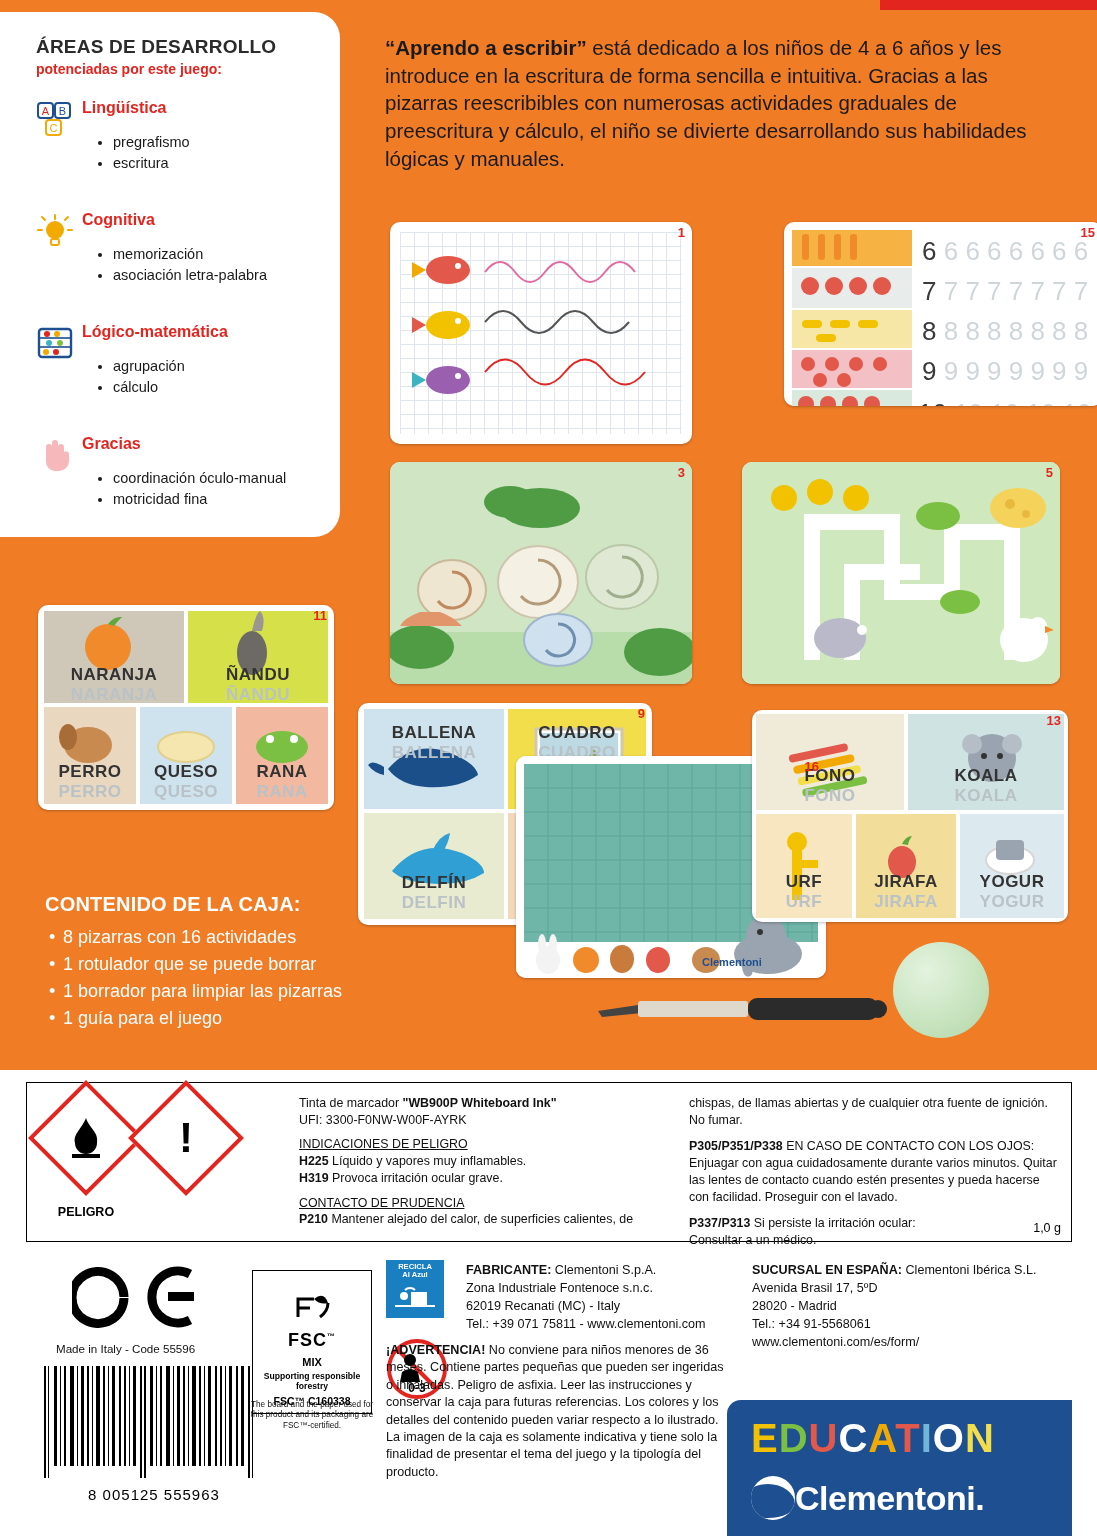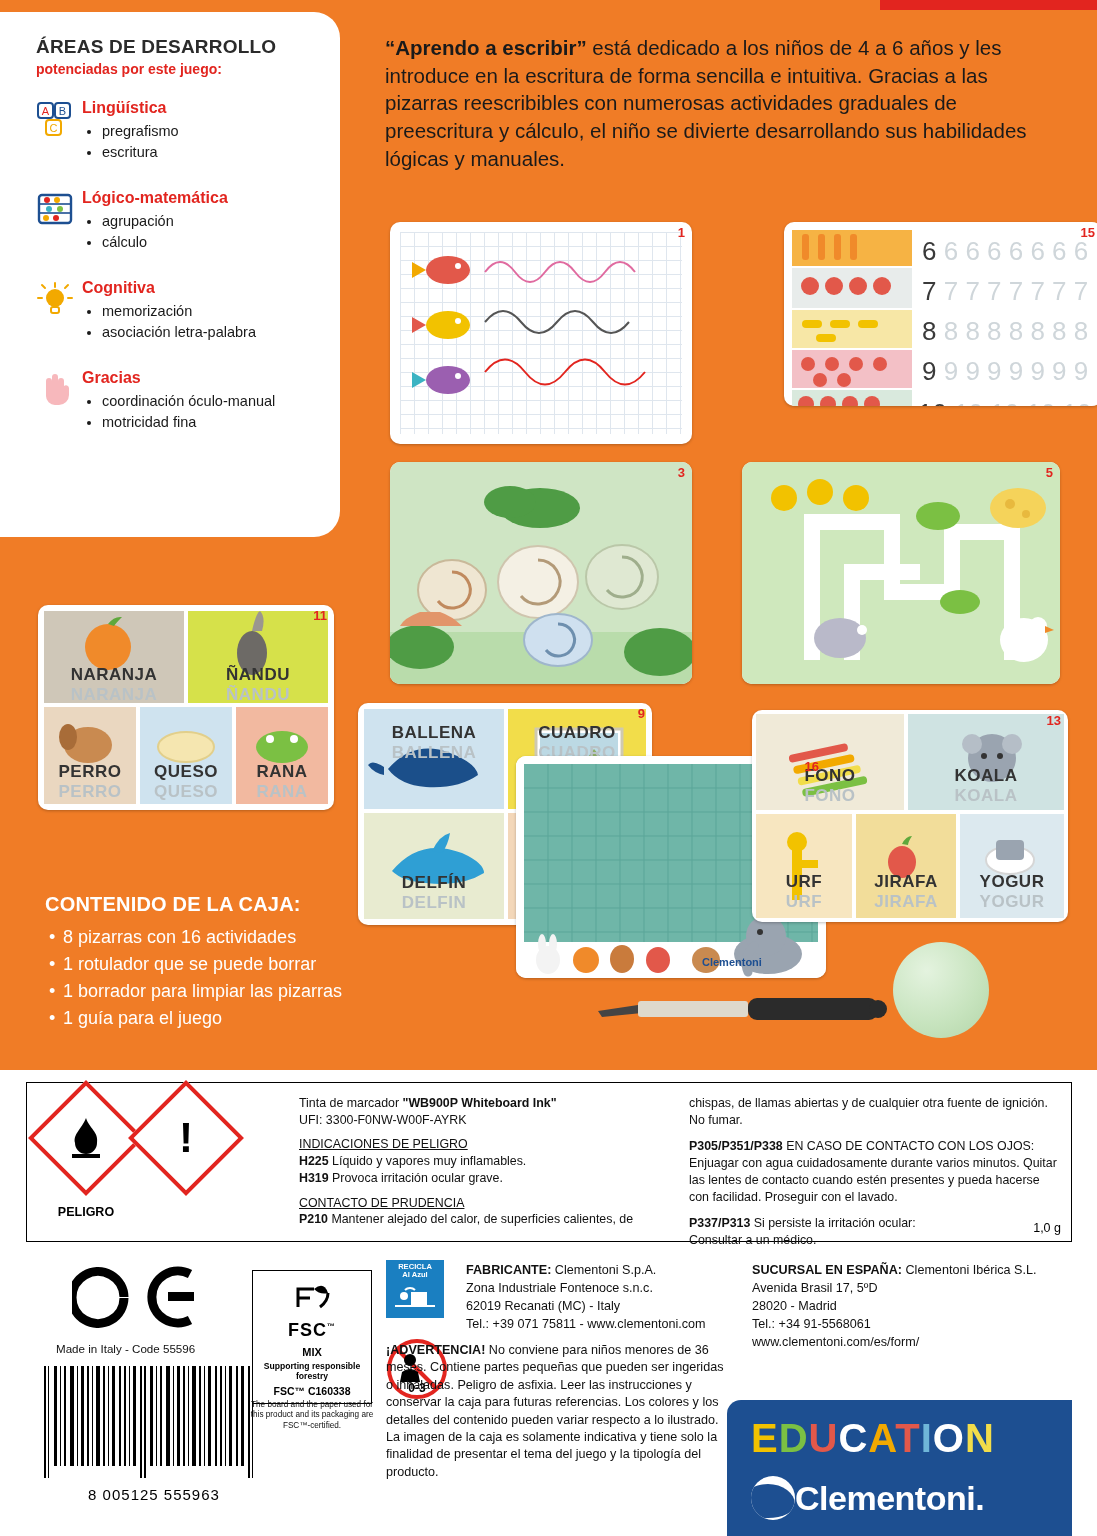--- a/index.html
+++ b/index.html
@@ -20,21 +20,21 @@
     position:absolute; left:0; top:12px; width:340px; height:525px;
     background:#ffffff; border-radius:0 26px 26px 0;
     padding:24px 18px 10px 36px;
   }
   .dev-title { font-size:19px; font-weight:bold; color:#2b2b2b; letter-spacing:.2px; }
   .dev-sub { font-size:14px; font-weight:bold; color:#e2251f; margin-top:3px; }
   .dev-item { display:flex; margin-top:22px; }
   .dev-ico { width:46px; flex:0 0 46px; padding-top:2px; }
   .dev-body { flex:1; }
   .dev-name { font-size:16px; font-weight:bold; color:#e2251f; margin-bottom:2px; }
-  .dev-list { margin:4px; padding-left:16px; font-size:14.5px; color:#1a1a1a; line-height:1.45; }
+  .dev-list { margin:15px; padding-left:16px; font-size:14.5px; color:#1a1a1a; line-height:1.45; }
   .dev-list li { list-style:disc; }
 
   
   .intro {
     position:absolute; left:385px; top:34px; width:680px;
     font-size:20.5px; line-height:1.35; color:#1a1a1a;
   }
   .intro b { font-weight:bold; }
 
   
@@ -86,21 +86,21 @@
   .chem-col { font-size:12.4px; line-height:1.35; color:#111; }
   .chem-col b { font-weight:bold; }
   .chem-col u { text-decoration:underline; }
 
   .ce { position:absolute; left:72px; top:196px; font-size:0; }
   .made { position:absolute; left:56px; top:272px; font-size:11.6px; color:#111; }
   .barcode { position:absolute; left:34px; top:296px; width:235px; height:120px; }
   .bc-num { position:absolute; left:34px; top:416px; width:240px; text-align:center; font-size:15px; letter-spacing:1px; font-family:"Liberation Sans", sans-serif;}
 
   .fsc { position:absolute; left:252px; top:200px; width:120px; text-align:center; font-size:10px; line-height:1.25; }
-  .fsc .fbox { border:1.6px solid #000; padding:6px 4px 5px; }
+  .fsc .fbox { border:1.6px solid #000; padding:16px 4px 5px; }
   .fsc .fsc-mix { font-weight:bold; font-size:11px; margin-top:4px;}
   .fsc .fsc-sup { font-size:8.6px; font-weight:bold; line-height:1.15; margin-top:3px;}
   .fsc .fsc-code { font-size:10.5px; font-weight:bold; margin-top:3px;}
   .fsc-note { position:absolute; left:248px; top:330px; width:128px; font-size:8.2px; line-height:1.25; text-align:center; color:#111;}
 
   .recycla { position:absolute; left:386px; top:190px; width:58px; text-align:center; }
   .recycla .rbox { background:#1a7fc1; color:#fff; font-size:7.6px; font-weight:bold; padding:3px 2px 2px; line-height:1.1;}
   .recycla .ricon { background:#1a7fc1; color:#fff; font-size:22px; line-height:26px; }
 
   .nosign { position:absolute; left:386px; top:268px; width:62px; height:62px; }
@@ -142,20 +142,43 @@
           <text x="26.5" y="14" font-size="11" text-anchor="middle" fill="#1d4f91" font-family="Liberation Sans">B</text>
           <rect x="10" y="19" width="15" height="15" rx="3" fill="#fff" stroke="#f2a900" stroke-width="2"></rect>
           <text x="17.5" y="31" font-size="11" text-anchor="middle" fill="#f2a900" font-family="Liberation Sans">C</text>
         </svg>
       </div>
       <div class="dev-body">
         <div class="dev-name">Lingüística</div>
         <ul class="dev-list">
           <li>pregrafismo</li>
           <li>escritura</li>
+        </ul>
+      </div>
+    </div>
+
+    <div class="dev-item">
+      <div class="dev-ico">
+        <svg width="44" height="40" viewBox="0 0 44 40">
+          <circle cx="19" cy="17" r="9" fill="#f2a900"></circle>
+          <rect x="15" y="26" width="8" height="6" rx="2" fill="#fff" stroke="#f2a900" stroke-width="2"></rect>
+          <g stroke="#f2a900" stroke-width="2" stroke-linecap="round">
+            <line x1="19" y1="2" x2="19" y2="6"></line>
+              <line x1="6" y1="17" x2="2" y2="17"></line>
+            <line x1="36" y1="17" x2="32" y2="17"></line>
+              <line x1="9" y1="7" x2="6" y2="4"></line>
+            <line x1="29" y1="7" x2="32" y2="4"></line>
+          </g>
+        </svg>
+      </div>
+      <div class="dev-body">
+        <div class="dev-name">Cognitiva</div>
+        <ul class="dev-list">
+          <li>memorización</li>
+          <li>asociación letra-palabra</li>
         </ul>
       </div>
     </div>
 
     <div class="dev-item">
       <div class="dev-ico">
         <svg width="44" height="40" viewBox="0 0 44 40">
           <rect x="3" y="4" width="32" height="28" rx="3" fill="#fff" stroke="#1d4f91" stroke-width="2.4"></rect>
           <line x1="3" y1="13" x2="35" y2="13" stroke="#1d4f91" stroke-width="1.6"></line>
           <line x1="3" y1="22" x2="35" y2="22" stroke="#1d4f91" stroke-width="1.6"></line>
@@ -165,43 +188,20 @@
             <circle cx="24" cy="18" r="3" fill="#7fc242"></circle>
           <circle cx="10" cy="27" r="3" fill="#f2a900"></circle>
             <circle cx="20" cy="27" r="3" fill="#e2251f"></circle>
         </svg>
       </div>
       <div class="dev-body">
         <div class="dev-name">Lógico-matemática</div>
         <ul class="dev-list">
           <li>agrupación</li>
           <li>cálculo</li>
-        </ul>
-      </div>
-    </div>
-
-    <div class="dev-item">
-      <div class="dev-ico">
-        <svg width="44" height="40" viewBox="0 0 44 40">
-          <circle cx="19" cy="17" r="9" fill="#f2a900"></circle>
-          <rect x="15" y="26" width="8" height="6" rx="2" fill="#fff" stroke="#f2a900" stroke-width="2"></rect>
-          <g stroke="#f2a900" stroke-width="2" stroke-linecap="round">
-            <line x1="19" y1="2" x2="19" y2="6"></line>
-              <line x1="6" y1="17" x2="2" y2="17"></line>
-            <line x1="36" y1="17" x2="32" y2="17"></line>
-              <line x1="9" y1="7" x2="6" y2="4"></line>
-            <line x1="29" y1="7" x2="32" y2="4"></line>
-          </g>
-        </svg>
-      </div>
-      <div class="dev-body">
-        <div class="dev-name">Cognitiva</div>
-        <ul class="dev-list">
-          <li>memorización</li>
-          <li>asociación letra-palabra</li>
         </ul>
       </div>
     </div>
 
     <div class="dev-item">
       <div class="dev-ico">
         <svg width="44" height="40" viewBox="0 0 44 40">
           <path d="M10 22 V10 a3 3 0 0 1 6 0 V6 a3 3 0 0 1 6 0 v4 a3 3 0 0 1 6 0 v5 a3 3 0 0 1 5 2 v7 a10 10 0 0 1-10 10 h-4 a9 9 0 0 1-9-9z" fill="#f7b8bc"></path>
         </svg>
       </div>

